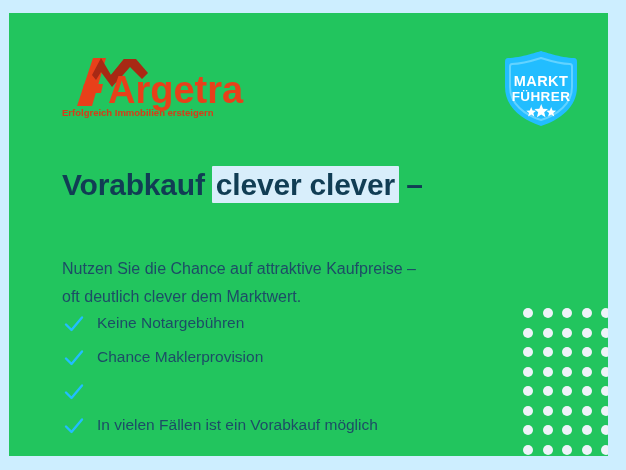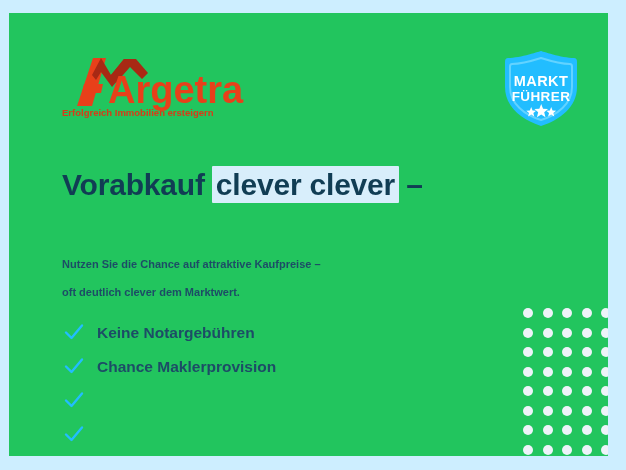--- a/index.html
+++ b/index.html
@@ -92,38 +92,37 @@
     -webkit-box-decoration-break: clone;
   }
 
   
   #subhead {
     position: absolute;
     left: 53px;
     top: 226px;
     width: 500px;
     color: #1d4c66;
-    font-size: 11px;
-    font-weight: bold;
+    font-size: 16px;
+    font-weight: normal;
     line-height: 28px;
   }
 
   
   #benefits {
     position: absolute;
     left: 54px;
     top: 300px;
     width: 460px;
   }
   .benefit-row {
     display: flex;
-    align-items: flex-end;
+    align-items: flex-start;
     height: 30px;
     margin-bottom: 4px;
-    font-weight: bold;
   }
   .check-icon {
     flex: 0 0 auto;
     width: 22px;
     height: 22px;
     margin-right: 12px;
     display: block;
   }
   .benefit-label {
     color: #1d4c66;
@@ -239,17 +238,18 @@
       </li>
       <li class="benefit-row">
         <svg class="check-icon" viewBox="0 0 22 22">
           <path d="M3 11.5 L8.5 17 L19 4.5" fill="none" stroke="#22bdff" stroke-width="2.4" stroke-linecap="round" stroke-linejoin="round"></path>
         </svg>
       </li>
       <li class="benefit-row">
         <svg class="check-icon" viewBox="0 0 22 22">
           <path d="M3 11.5 L8.5 17 L19 4.5" fill="none" stroke="#22bdff" stroke-width="2.4" stroke-linecap="round" stroke-linejoin="round"></path>
         </svg>
+        <span class="benefit-label">In vielen Fällen ist ein Vorabkauf möglich</span>
       </li>
     </ul>
 
   </div>
 </div>
 
 </body></html>

